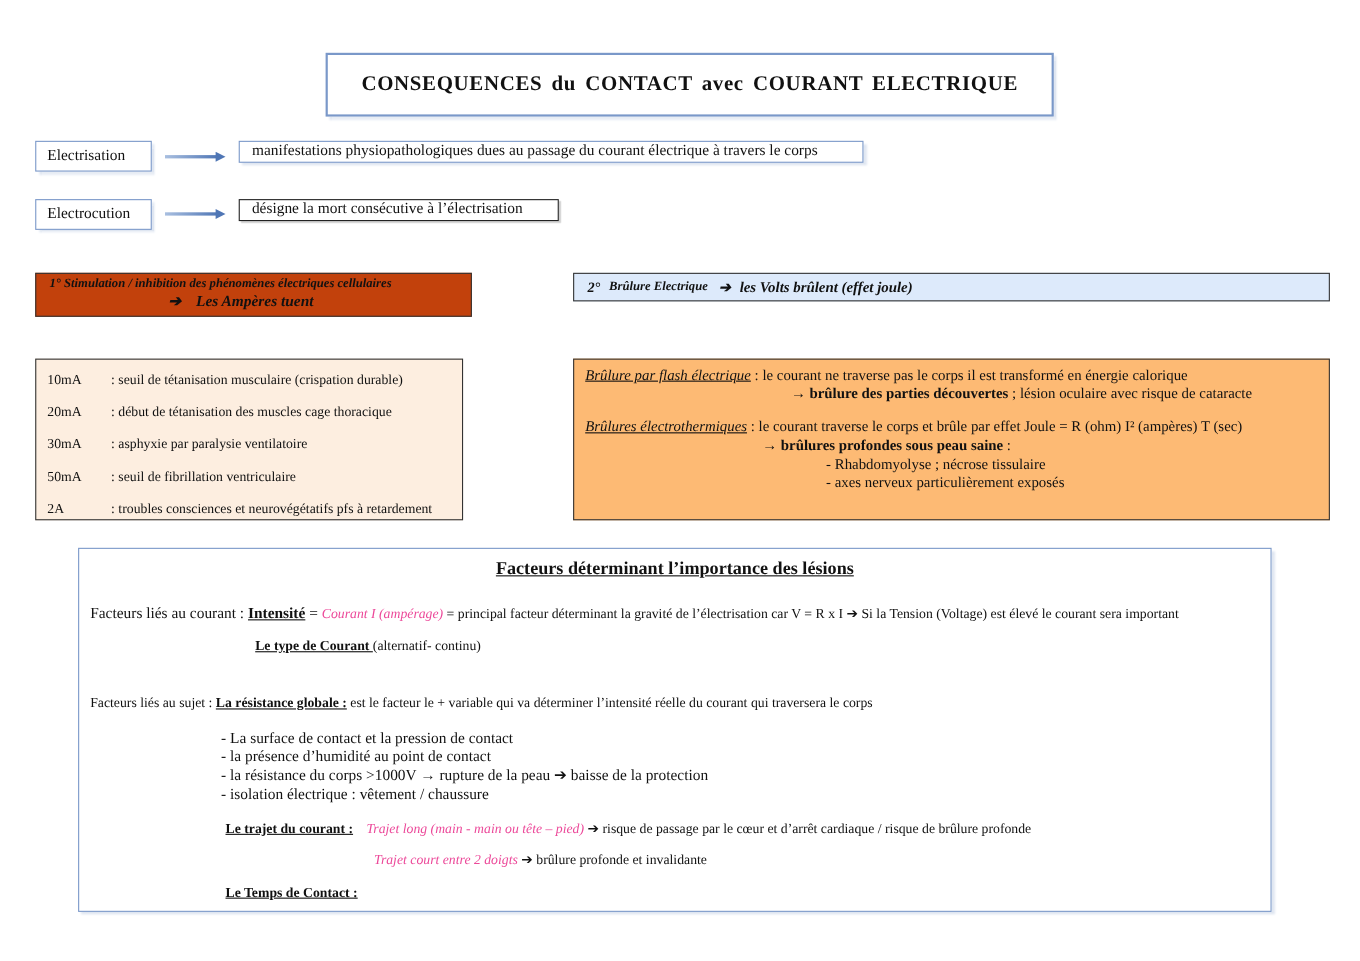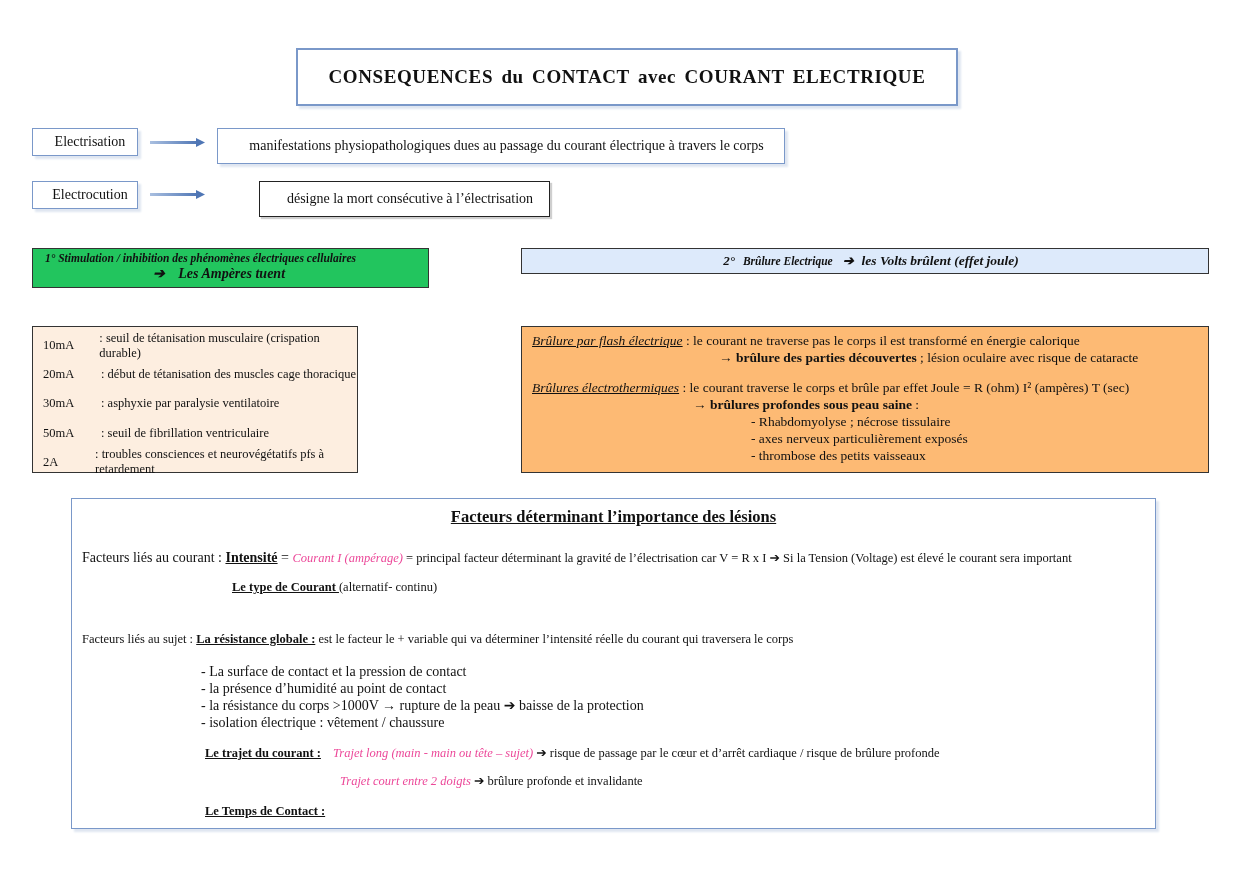--- a/index.html
+++ b/index.html
@@ -1,47 +1,47 @@
 <!DOCTYPE html>
 <html><head>
 <meta charset="utf-8">
 <style>
   html, body { margin: 0; padding: 0; background: #ffffff; }
   body {
     width: 1236px; height: 874px; position: relative; overflow: hidden;
     font-family: "Liberation Serif", serif; color: #111;
   }
-  .abs { position: absolute; box-sizing: border-box; justify-content: center; }
+  .abs { position: absolute; box-sizing: border-box; }
   .blue-box { border: 1.5px solid #7a98c9; background: #fff; box-shadow: 3px 3px 2px #dfe6f1; }
-  .black-box { border: 1.5px solid #222; background: #fff; box-shadow: 2px 2px 1px #cfcfcf; margin-left: 42px; }
+  .black-box { border: 1.5px solid #222; background: #fff; box-shadow: 2px 2px 1px #cfcfcf; }
 
   #title-box { left: 296px; top: 48px; width: 662px; height: 58px;
     border: 2px solid #7a98c9; box-shadow: 3px 3px 2px #dfe6f1;
     display: flex; align-items: center; justify-content: center;
     font-weight: bold; font-size: 19px; letter-spacing: 0.6px; word-spacing: 3px; }
 
   .term { height: 28px; display: flex; align-items: center; padding-left: 10px; font-size: 14px; }
-  .defn { height: 36px; display: flex; align-items: center; padding-left: 11px; font-size: 14px; }
+  .defn { height: 20px; display: flex; align-items: center; padding-left: 11px; font-size: 14px; }
 
   .arrow { height: 10px; }
   .arrow svg { display: block; }
 
   #sec1-header { left: 32px; top: 248px; width: 397px; height: 40px;
-    border: 1.5px solid #333; background: #22c55e; text-align: left;
+    border: 1.5px solid #333; background: #c2410c; text-align: left;
     font-style: italic; font-weight: bold; font-size: 11.5px; padding: 3px 0 0 12px; }
   #sec1-header .line2 { font-size: 14px; margin-left: 108px; margin-top: 1px; }
 
   #sec2-header { left: 521px; top: 248px; width: 688px; height: 26px;
     border: 1.5px solid #333; background: #ddeafb;
     display: flex; align-items: center; padding-left: 12px;
     font-style: italic; font-weight: bold; font-size: 13px; }
   #sec2-header .small { font-size: 11.5px; margin-left: 8px; }
   #sec2-header .big { font-size: 13.5px; }
 
-  #amp-box { left: 32px; top: 326px; width: 326px; height: 147px;
+  #amp-box { left: 32px; top: 326px; width: 389px; height: 147px;
     border: 1.5px solid #333; background: #fdeee0; padding: 4px 0 0 10px; font-size: 12.5px; }
   .amp-row { display: flex; height: 29.2px; align-items: center; }
   .amp-row .val { width: 58px; }
 
   #burn-box { left: 521px; top: 326px; width: 688px; height: 147px;
     border: 1.5px solid #333; background: #fdba74; padding: 5px 0 0 10px; font-size: 13.5px; line-height: 17px; }
   .ul-it { font-style: italic; text-decoration: underline; }
   .indent1 { margin-left: 187px; }
   .indent2 { margin-left: 161px; }
   .bullet { margin-left: 219px; }
@@ -141,21 +141,20 @@
   </div>
   <div style="height:13px"></div>
   <div>
     <span class="ul-it">Brûlures électrothermiques</span><span> : le courant traverse le corps et brûle par effet Joule = R  (ohm) I² (ampères) T (sec)</span>
   </div>
   <div class="indent2">
     <span>→ </span><b>brûlures profondes sous peau saine</b><span> :</span>
   </div>
   <div class="bullet">-  Rhabdomyolyse ; nécrose tissulaire</div>
   <div class="bullet">-  axes nerveux particulièrement exposés</div>
-  <div class="bullet">-  thrombose des petits vaisseaux</div>
 </div>
 
 <div id="factors-box" class="abs">
   <div id="factors-title">Facteurs déterminant l’importance des lésions</div>
 
   <div class="f-line" style="left:10px;top:51px;">
     <span class="big13">Facteurs liés au courant : </span><span class="bu big13">Intensité</span><span class="big13"> = </span><span class="gray-it">Courant I (ampérage)</span><span>  = principal facteur déterminant la gravité de l’électrisation car V = R x I  ➔  Si la Tension (Voltage) est élevé le courant sera important</span>
   </div>
   <div class="f-line" style="left:160px;top:81px;">
     <span class="bu">Le type de Courant </span><span>(alternatif- continu)</span>
@@ -166,21 +165,21 @@
   </div>
   <div class="f-line big13" style="left:129px;top:164px;line-height:17px;">
     <div>- La surface de contact et la pression de contact</div>
     <div>- la présence d’humidité au point de contact</div>
     <div>- la résistance du corps   &gt;1000V → rupture de la peau  ➔   baisse de la protection</div>
     <div>- isolation électrique : vêtement / chaussure</div>
   </div>
 
   <div class="f-line" style="left:133px;top:246px;">
     <span class="bu">Le trajet du courant :</span>
-    <span class="gray-it" style="margin-left:9px">Trajet long (main - main ou tête – sujet)</span><span> ➔ risque de passage par le cœur et d’arrêt cardiaque  /  risque de brûlure profonde</span>
+    <span class="gray-it" style="margin-left:9px">Trajet long (main - main ou tête – pied)</span><span> ➔ risque de passage par le cœur et d’arrêt cardiaque  /  risque de brûlure profonde</span>
   </div>
   <div class="f-line" style="left:268px;top:274px;">
     <span class="gray-it">Trajet court entre 2 doigts</span><span>  ➔  brûlure profonde et invalidante</span>
   </div>
   <div class="f-line" style="left:133px;top:305px;">
     <span class="bu">Le Temps de Contact :</span>
   </div>
 </div>
 
 </body></html>

